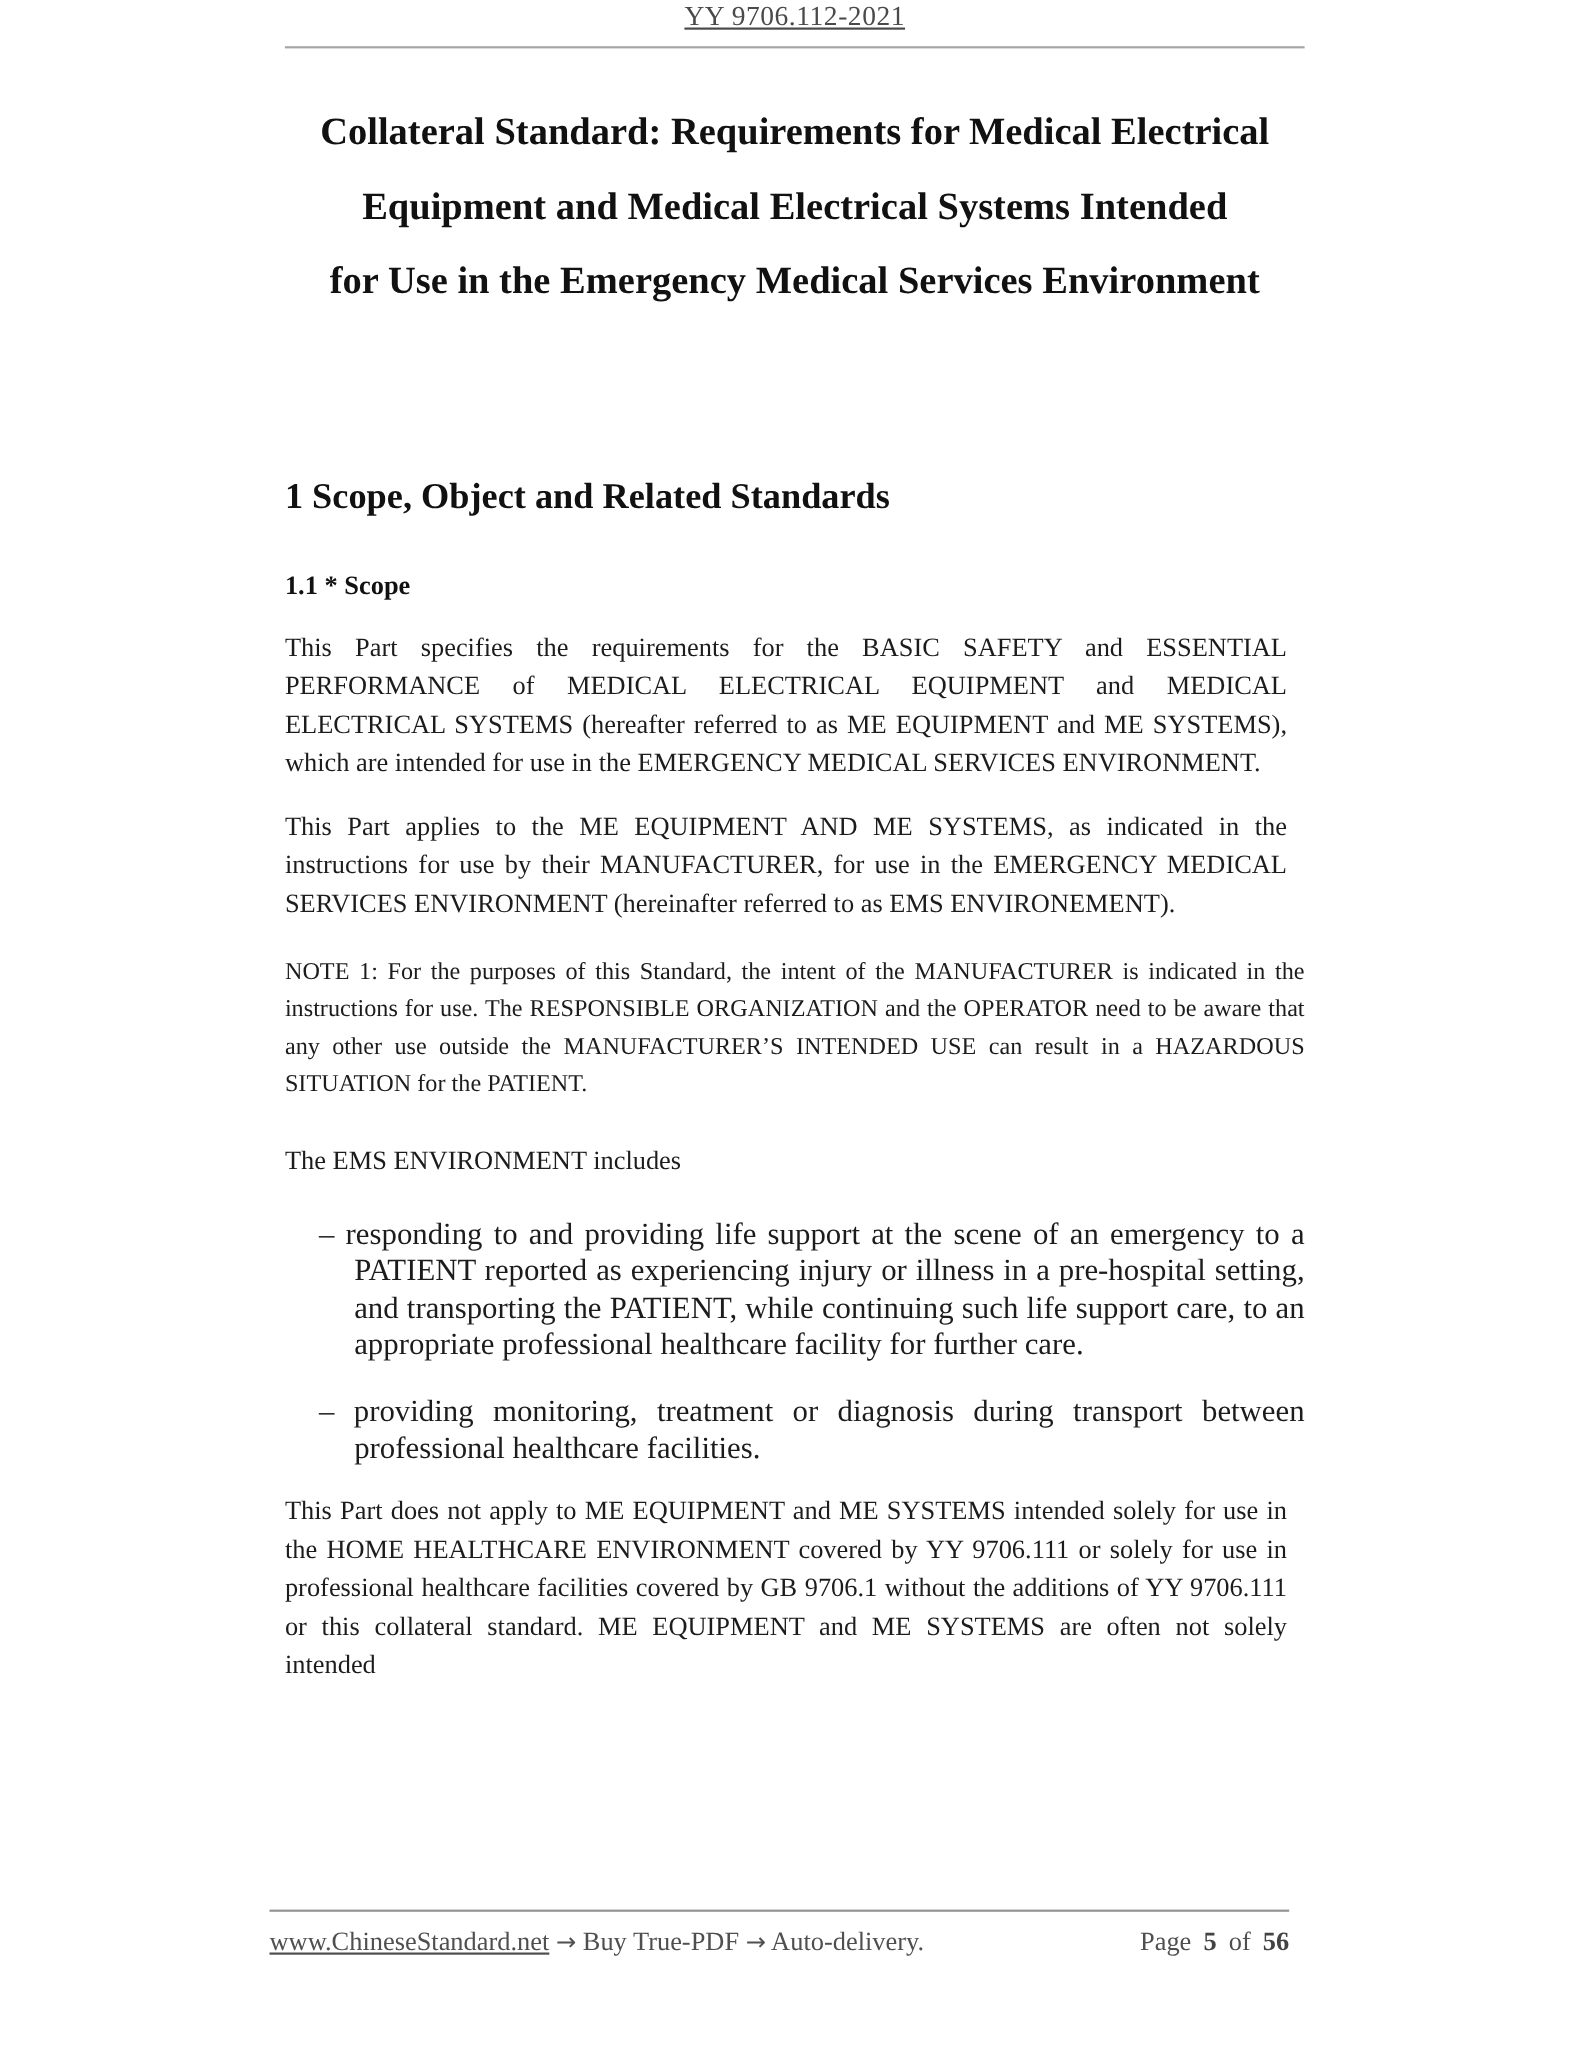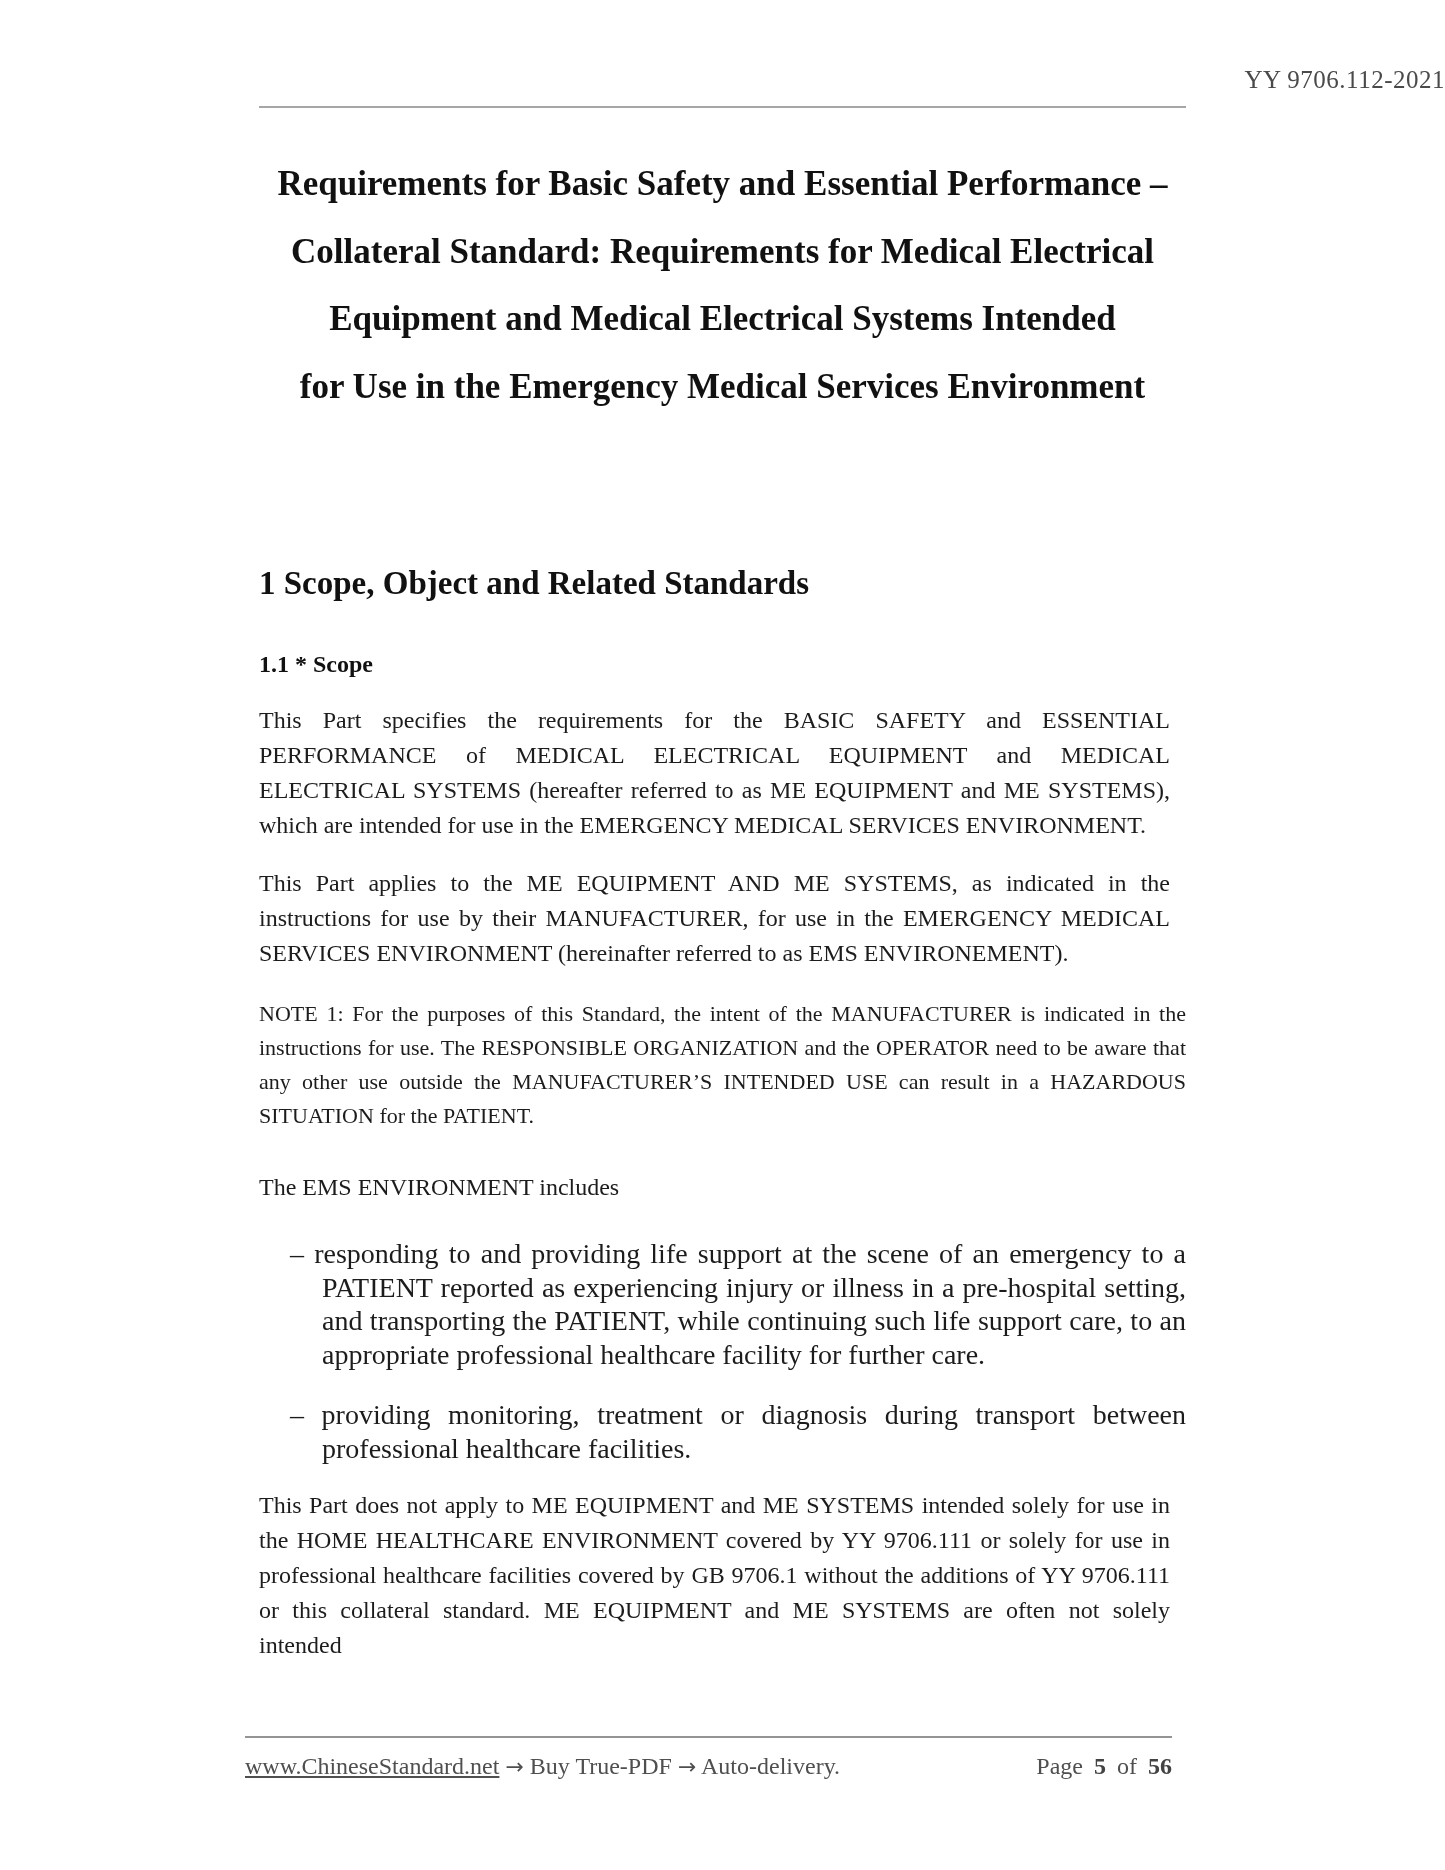--- a/index.html
+++ b/index.html
@@ -9,26 +9,26 @@
     width: 1445px;
     height: 1870px;
     background: #ffffff;
     font-family: "Liberation Serif", "DejaVu Serif", serif;
     color: #1c1c1c;
     overflow: hidden;
   }
   .content { width: 927px; margin: 0 auto; }
 
   .running-head {
-    padding-top: 64px;
-    text-align: right;
+    text-align: center;
     font-size: 25px;
     line-height: 31px;
     color: #4a4a4a;
     letter-spacing: 0.5px;
+    text-decoration: underline;
   }
   .head-rule {
     margin-top: 11px;
     border: none;
     border-top: 2px solid #a6a6a6;
     height: 0;
   }
 
   .doc-title {
     margin-top: 42px;
@@ -127,21 +127,20 @@
 
 <div class="page">
 
   <div class="running-head">YY 9706.112-2021</div>
 
   <div class="content">
 
     <hr class="head-rule">
 
     <div class="doc-title">
-      <div>Requirements for Basic Safety and Essential Performance –</div>
       <div>Collateral Standard: Requirements for Medical Electrical</div>
       <div>Equipment and Medical Electrical Systems Intended</div>
       <div>for Use in the Emergency Medical Services Environment</div>
     </div>
 
     <div class="section-heading">1 Scope, Object and Related Standards</div>
 
     <div class="subsection-heading">1.1 * Scope</div>
 
     <p class="body first">This Part specifies the requirements for the BASIC SAFETY and ESSENTIAL PERFORMANCE of MEDICAL ELECTRICAL EQUIPMENT and MEDICAL ELECTRICAL SYSTEMS (hereafter referred to as ME EQUIPMENT and ME SYSTEMS), which are intended for use in the EMERGENCY MEDICAL SERVICES ENVIRONMENT.</p>

